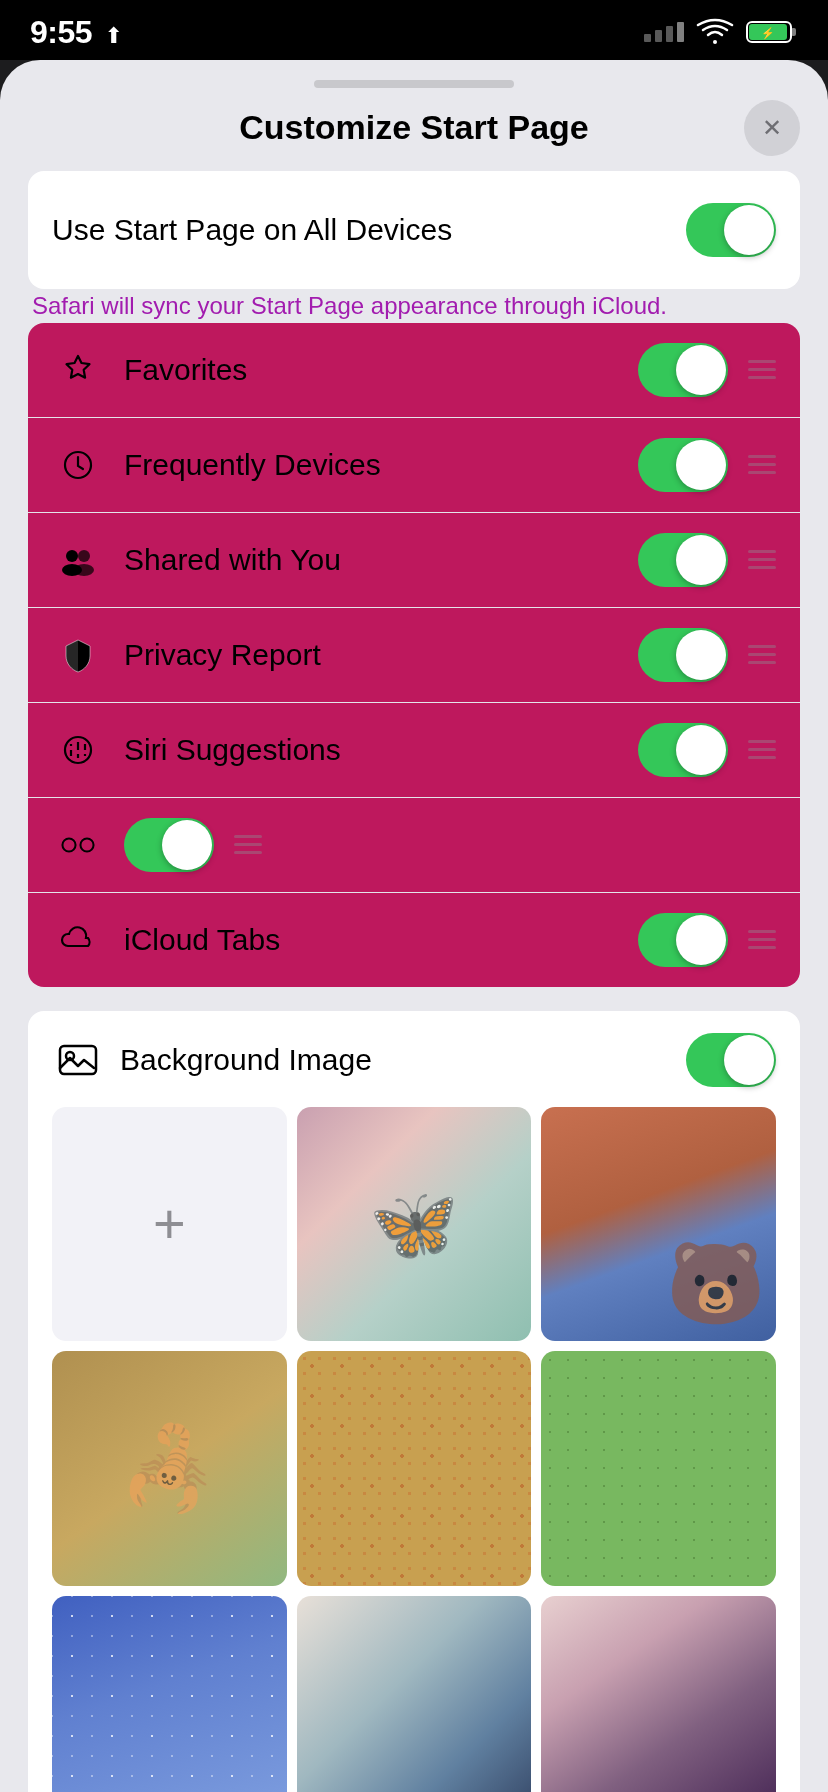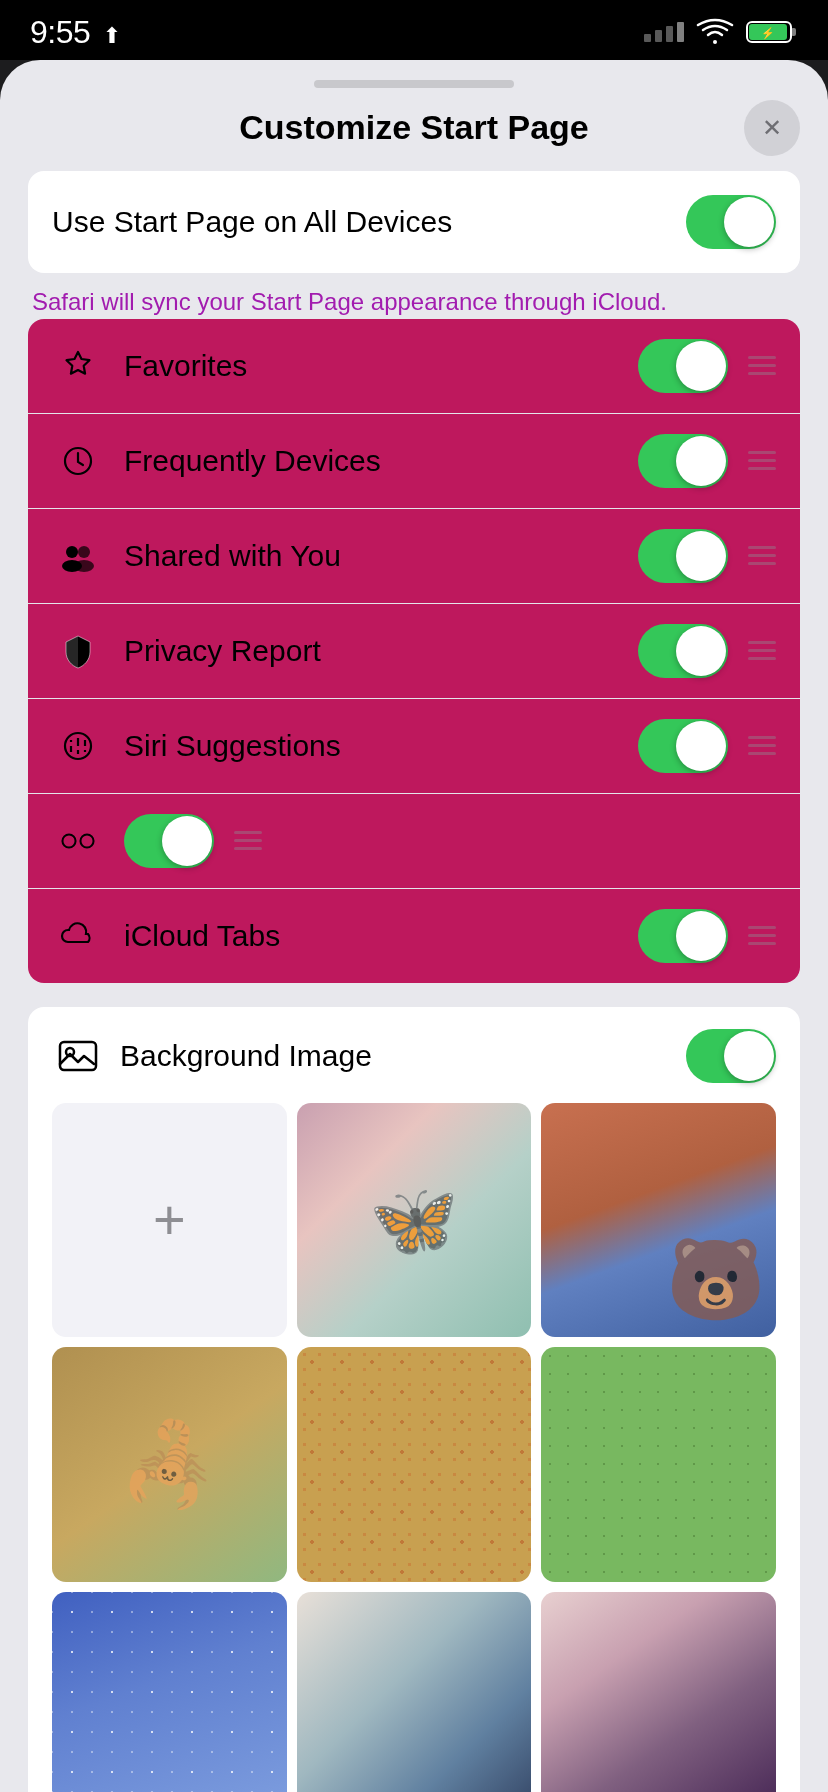--- a/index.html
+++ b/index.html
@@ -17,21 +17,21 @@
     .status-bar {
       background: #000;
       display: flex;
       justify-content: space-between;
       align-items: center;
       padding: 14px 30px 10px;
       height: 60px;
     }
     .status-time {
       font-size: 32px;
-      font-weight: 400;
+      font-weight: 700;
       color: #fff;
       letter-spacing: -0.5px;
     }
     .status-icons {
       display: flex;
       align-items: center;
       gap: 12px;
     }
     .signal-dots {
       display: flex;
@@ -94,25 +94,24 @@
       align-items: center;
       justify-content: center;
       font-size: 24px;
       color: #6e6e73;
     }
 
     
     .sync-card {
       background: #fff;
       border-radius: 16px;
-      padding: 24px 24px;
+      padding: 32px 24px;
       display: flex;
       justify-content: space-between;
       align-items: center;
-      margin-bottom: 12px;
     }
     .sync-label {
       font-size: 30px;
       font-weight: 400;
       color: #000;
     }
 
     .sync-desc {
       font-size: 24px;
       color: #a21caf;

